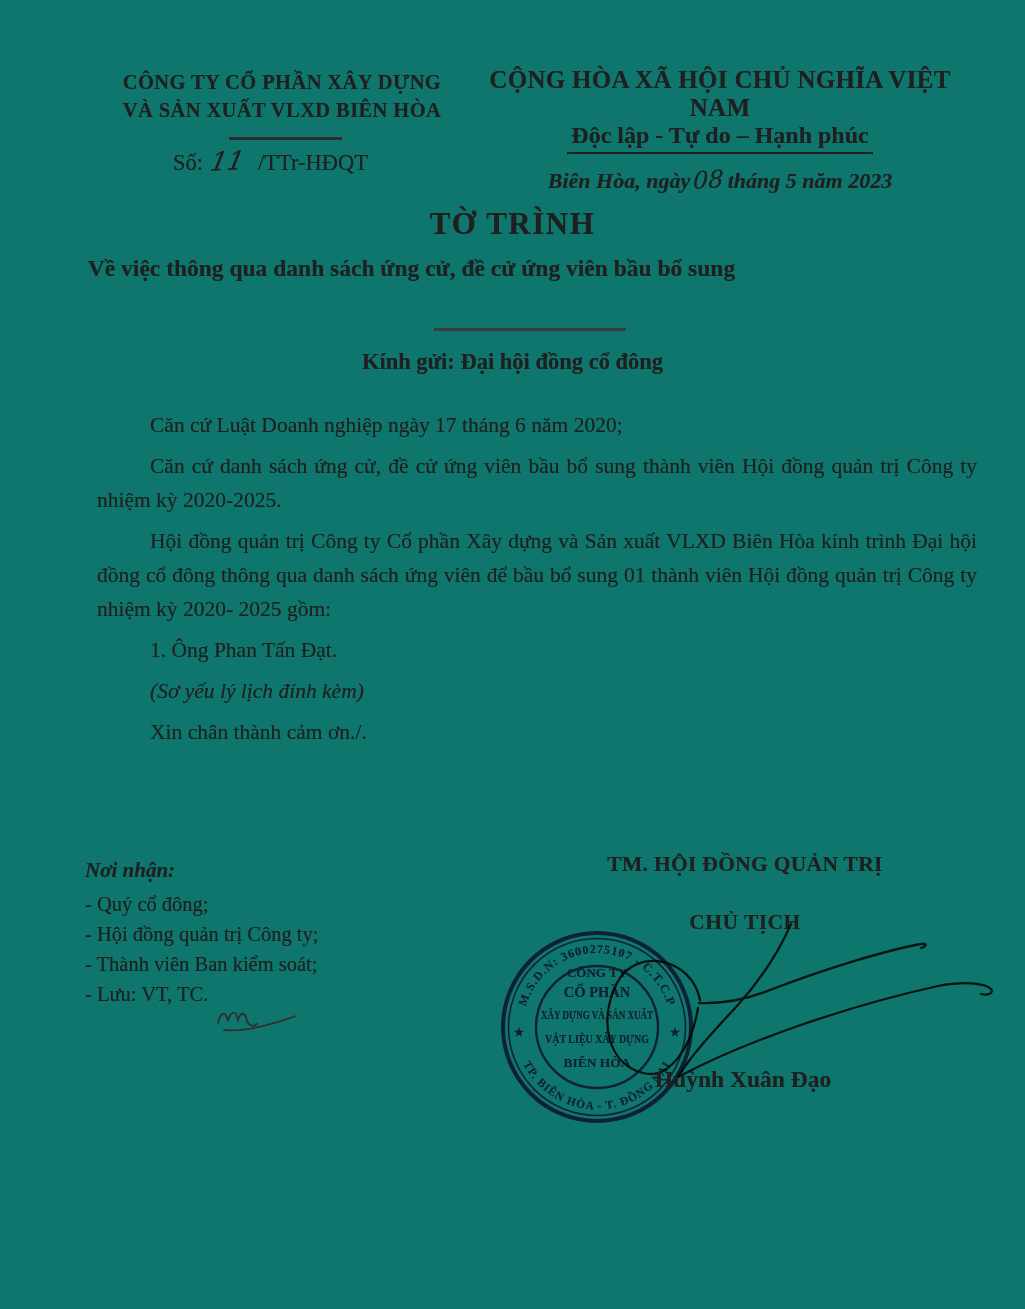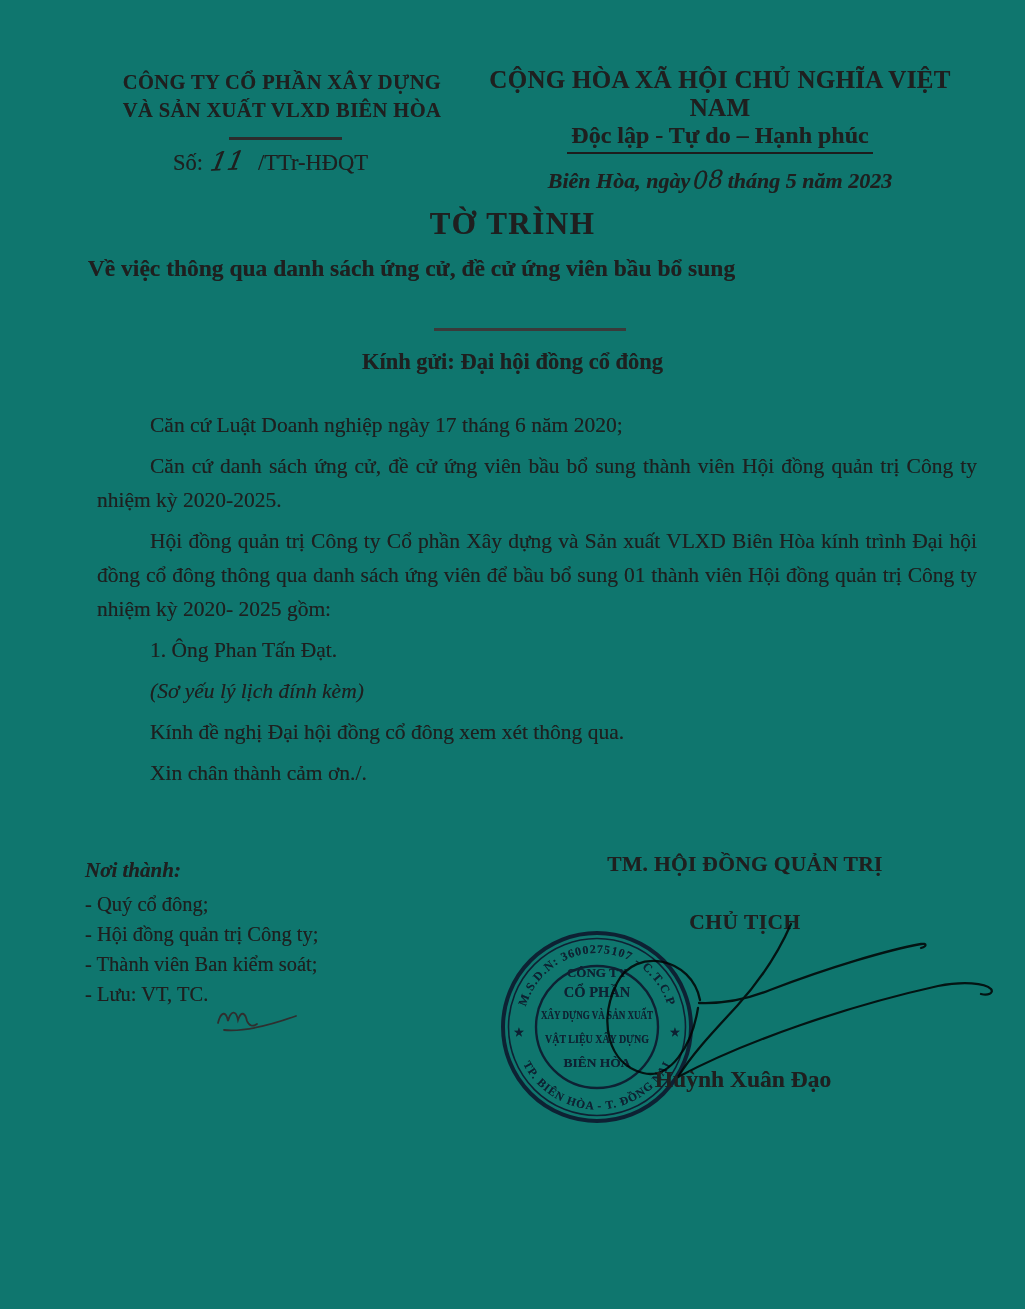--- a/index.html
+++ b/index.html
@@ -82,26 +82,25 @@
   </div>
   <div class="abs subject-rule"></div>
   <div class="abs salutation">Kính gửi: Đại hội đồng cổ đông</div>
 
   <div class="abs body-text">
     <p>Căn cứ Luật Doanh nghiệp ngày 17 tháng 6 năm 2020;</p>
     <p>Căn cứ danh sách ứng cử, đề cử ứng viên bầu bổ sung thành viên Hội đồng quản trị Công ty nhiệm kỳ 2020-2025.</p>
     <p>Hội đồng quản trị Công ty Cổ phần Xây dựng và Sản xuất VLXD Biên Hòa kính trình Đại hội đồng cổ đông thông qua danh sách ứng viên để bầu bổ sung 01 thành viên Hội đồng quản trị Công ty nhiệm kỳ 2020- 2025 gồm:</p>
     <p>1. Ông Phan Tấn Đạt.</p>
     <p class="italic">(Sơ yếu lý lịch đính kèm)</p>
-    <p>Kính đề nghị Đại hội đồng cổ đông xem xét thông qua.</p>
     <p>Xin chân thành cảm ơn./.</p>
   </div>
 
   <div class="abs recipients">
-    <div class="heading">Nơi thành:</div>
+    <div class="heading">Nơi nhận:</div>
     <div>- Quý cổ đông;</div>
     <div>- Hội đồng quản trị Công ty;</div>
     <div>- Thành viên Ban kiểm soát;</div>
     <div>- Lưu: VT, TC.</div>
   </div>
 
   <svg class="abs scribble-svg" width="100" height="40" viewBox="208 998 100 40">
     <g fill="none" stroke="#2f2f2f" stroke-width="1.8" stroke-linecap="round">
       <path d="M 218 1023 C 221 1011 226 1011 228 1021 C 231 1010 236 1010 238 1020 C 241 1011 245 1012 247 1021 C 249 1026 253 1027 257 1024"></path>
       <path d="M 224 1030 C 244 1032 268 1026 296 1016"></path>

